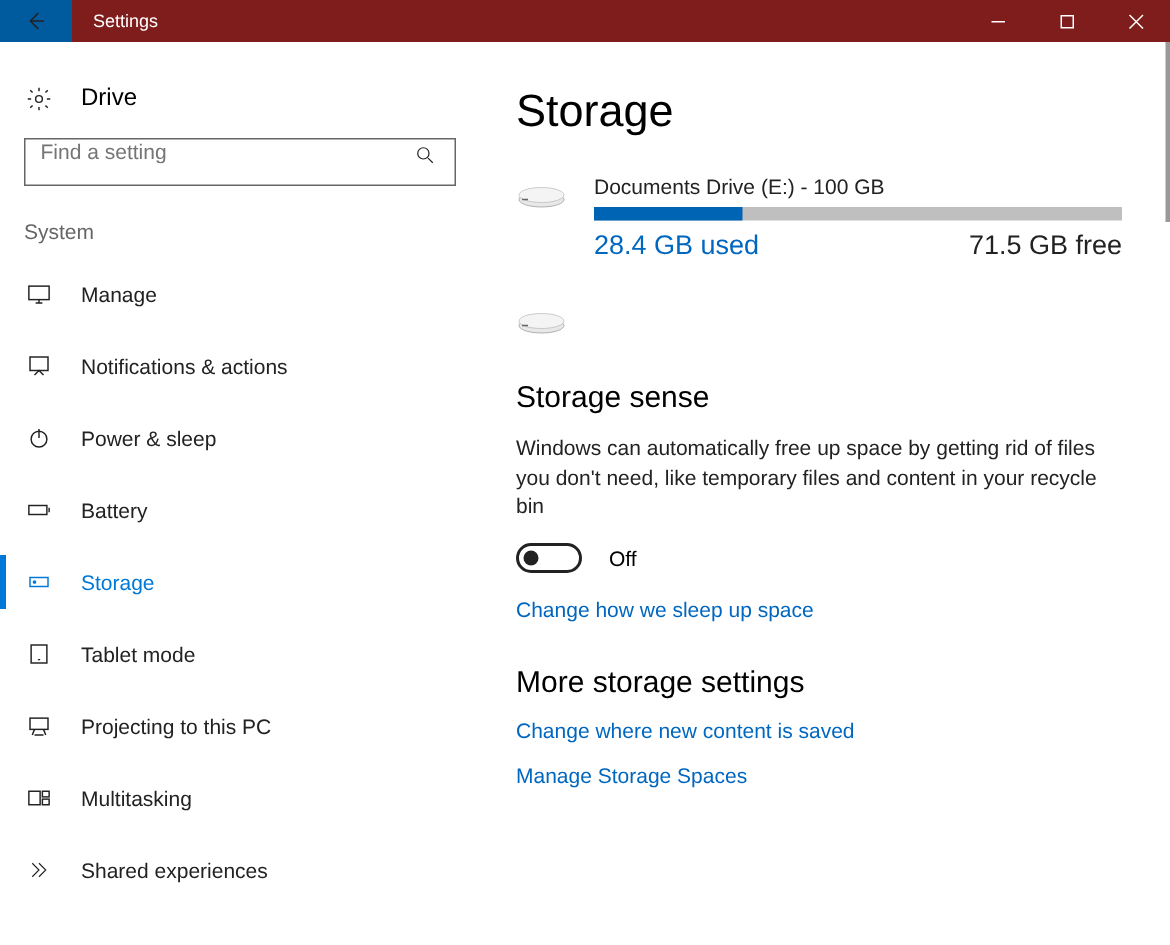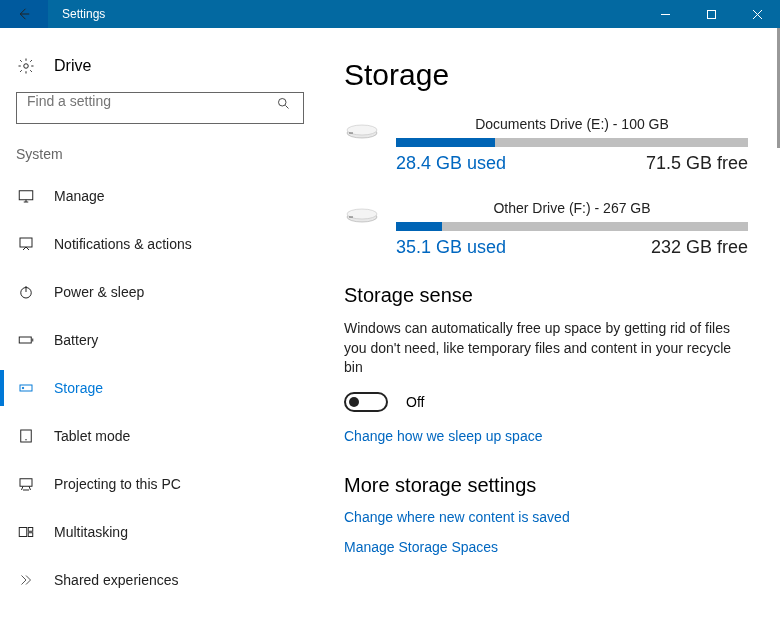--- a/index.html
+++ b/index.html
@@ -1,18 +1,18 @@
 <!DOCTYPE html>
 <html><head>
   <meta charset="utf-8">
   <style>
     * { margin: 0; padding: 0; box-sizing: border-box; font-family: "Segoe UI", Arial, sans-serif; }
     body { width: 780px; height: 630px; background: #fff; overflow: hidden; position: relative; }
 
-    .titlebar { height: 28px; background: #0369a1; display: flex; align-items: stretch; color: #fff; }
+    .titlebar { height: 28px; background: #7f1d1d; display: flex; align-items: stretch; color: #fff; }
     .back-btn { width: 48px; background: #005a9e; display: flex; align-items: center; justify-content: center; }
     .title { flex: 1; display: flex; align-items: center; padding-left: 14px; font-size: 12px; }
     .win-controls { display: flex; }
     .win-btn { width: 46px; display: flex; align-items: center; justify-content: center; font-size: 11px; }
 
     .content { display: flex; height: calc(100% - 28px); }
     .sidebar { width: 320px; padding: 20px 16px 0 16px; }
     .home-row { display: flex; align-items: center; gap: 18px; padding: 8px 0 16px 0; }
     .icon { width: 20px; height: 20px; display: inline-flex; align-items: center; justify-content: center; }
     .icon svg { width: 18px; height: 18px; stroke: #222; fill: none; stroke-width: 1.3; }
@@ -20,21 +20,21 @@
     .search-box input { flex: 1; border: none; outline: none; font-size: 14px; color: #666; background: transparent; }
     .search-box .icon svg { width: 15px; height: 15px; }
     .section-label { color: #666; font-size: 14px; margin: 8px 0 10px 0; }
     .nav-item { display: flex; align-items: center; gap: 18px; height: 48px; padding-left: 0; font-size: 14px; color: #222; }
     .nav-item.active { color: #0078d7; position: relative; }
     .nav-item.active::before { content: ""; position: absolute; left: -16px; top: 6px; bottom: 6px; width: 4px; background: #0078d7; }
     .nav-item.active .icon svg { stroke: #0078d7; }
 
     .main { flex: 1; padding: 30px 32px 0 24px; overflow: hidden; position: relative; }
     h1 { font-weight: 300; font-size: 30px; margin-bottom: 24px; }
-    .drive { display: flex; gap: 16px; margin-bottom: 26px; text-align: center; }
+    .drive { display: flex; gap: 16px; margin-bottom: 26px; }
     .drive-icon { width: 36px; height: 24px; margin-top: 4px; }
     .drive-icon svg { width: 34px; height: 22px; }
     .drive-info { flex: 1; }
     .drive-title { font-size: 14px; color: #222; margin-bottom: 6px; }
     .bar { height: 9px; background: #bfbfbf; margin-bottom: 6px; position: relative; }
     .bar-fill { height: 100%; background: #0064b5; }
     .drive-stats { display: flex; justify-content: space-between; font-size: 18px; }
     .used { color: #0067c0; }
     .free { color: #222; }
 
@@ -209,30 +209,20 @@
     </div>
 
     <div class="drive">
       <span class="drive-icon">
         <svg viewBox="0 0 34 22">
             <ellipse cx="17" cy="13" rx="15" ry="5" fill="#e8e8e8" stroke="#999" stroke-width="0.5"></ellipse>
             <ellipse cx="17" cy="10" rx="15" ry="5" fill="#f4f4f4" stroke="#bbb" stroke-width="0.5"></ellipse>
             <rect x="4" y="12.5" width="4" height="1" fill="#666"></rect>
           </svg>
       </span>
-      <div class="drive-info">
-        <div class="drive-title">Other Drive (F:) - 267 GB</div>
-        <div class="bar">
-            <div class="bar-fill" id="bar1" style="width: 13%;"></div>
-          </div>
-        <div class="drive-stats">
-          <span class="used">35.1 GB used</span>
-          <span class="free">232 GB free</span>
-        </div>
-      </div>
     </div>
 
     <h2>Storage sense</h2>
     <p class="desc">Windows can automatically free up space by getting rid of files you don't need, like temporary files and content in your recycle bin</p>
     <div class="toggle-row">
       <div class="toggle">
           <div class="toggle-knob"></div>
         </div>
       <span class="toggle-label">Off</span>
     </div>

